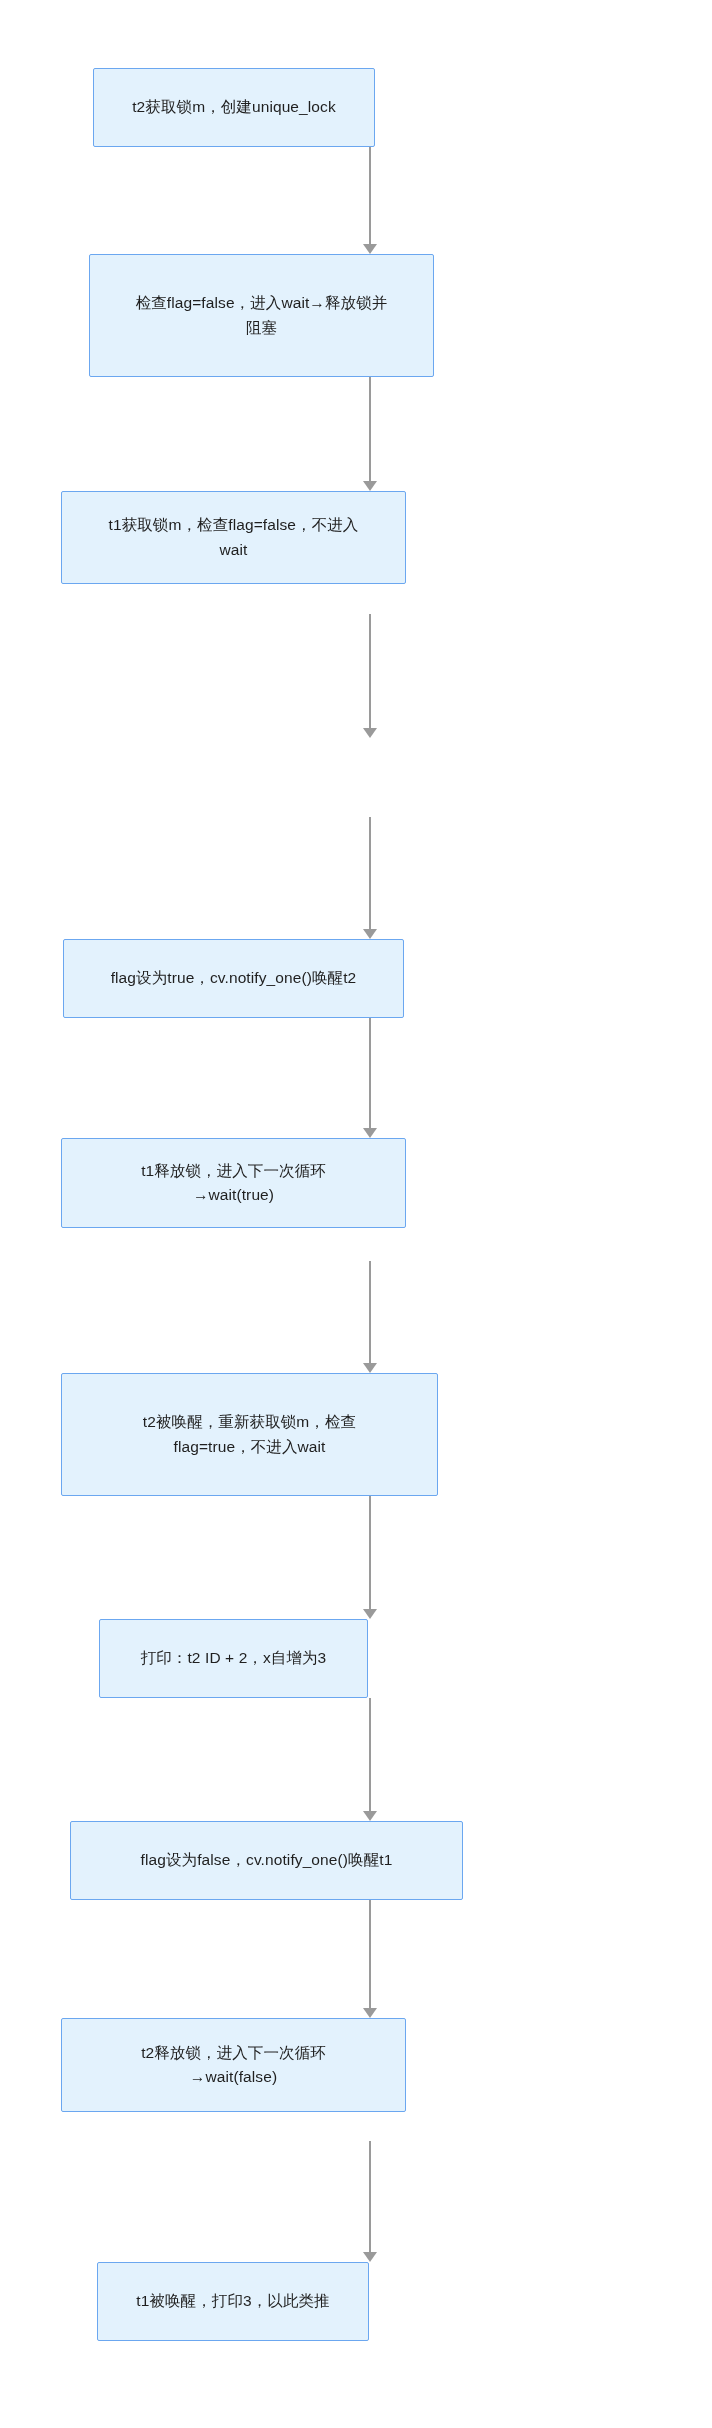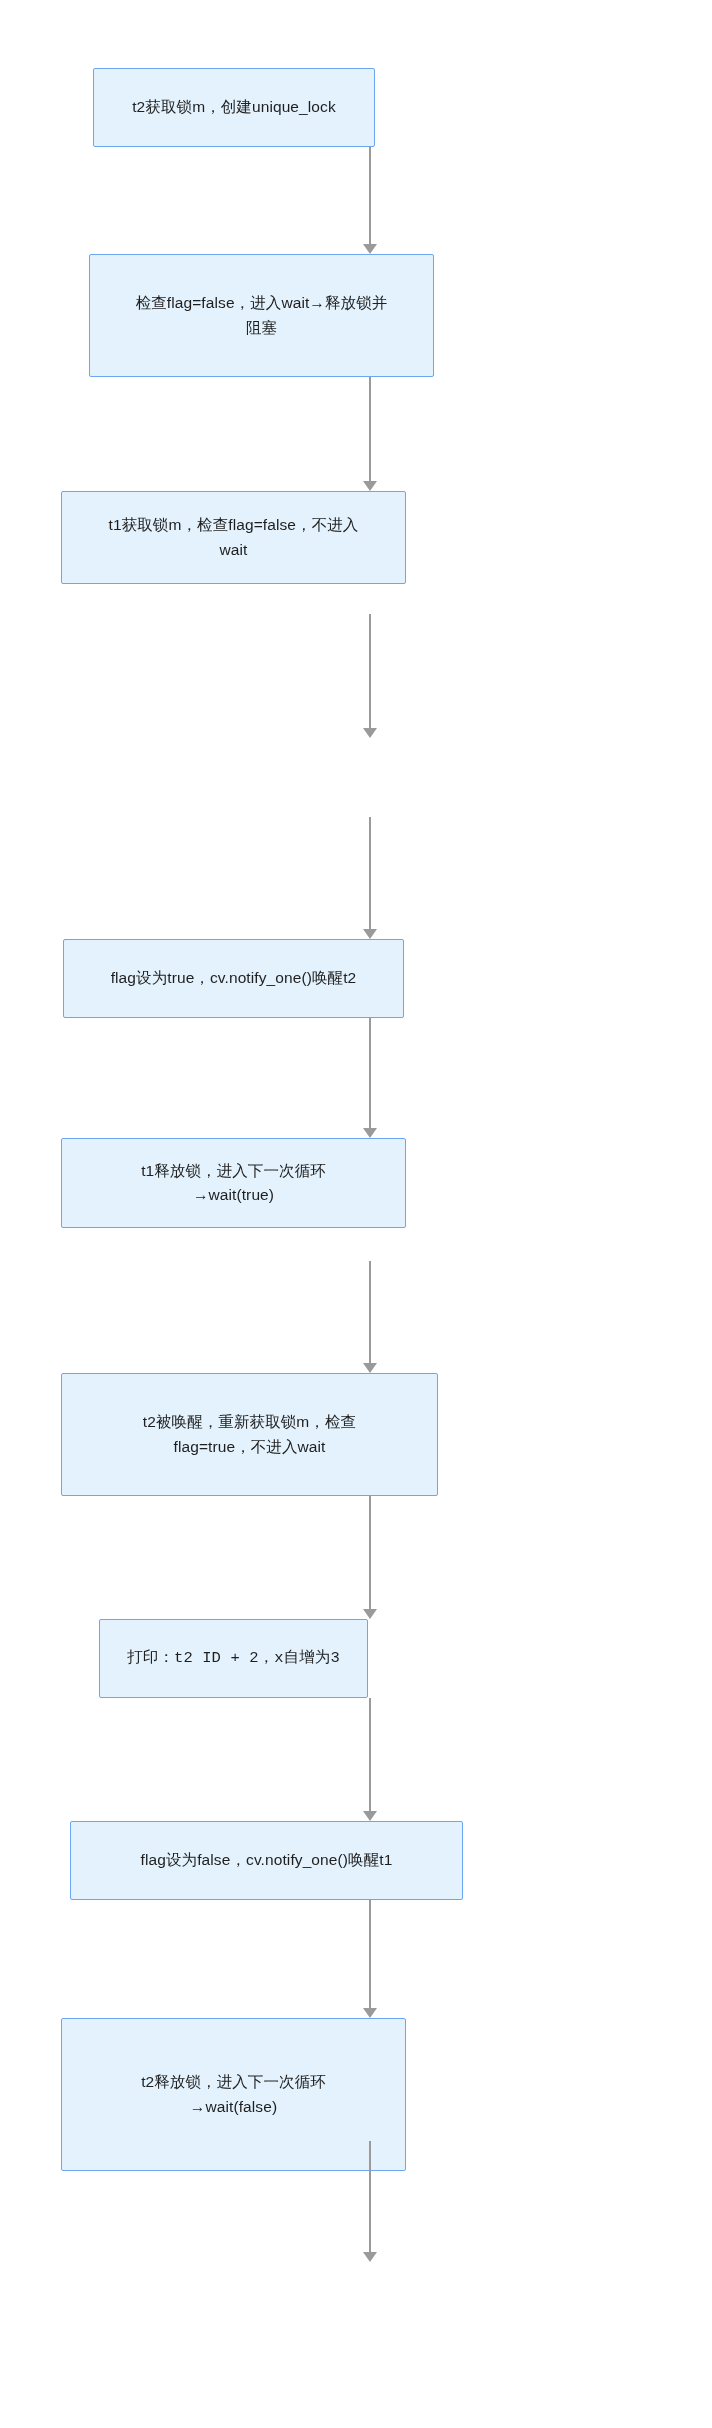--- a/index.html
+++ b/index.html
@@ -64,24 +64,25 @@
     <div class="node" style="left: 93px; top: 68px; width: 282px; height: 79px;">t2获取锁m，创建unique_lock</div>
     <div class="node" style="left: 61px; top: 254px; width: 345px; height: 123px; margin-left: 28px;">检查flag=false，进入wait→释放锁并
 阻塞</div>
     <div class="node" style="left: 61px; top: 491px; width: 345px; height: 93px;">t1获取锁m，检查flag=false，不进入
 wait</div>
     <div class="node" style="left: 63px; top: 939px; width: 341px; height: 79px;">flag设为true，cv.notify_one()唤醒t2</div>
     <div class="node" style="left: 61px; top: 1138px; width: 345px; height: 90px;">t1释放锁，进入下一次循环
 →wait(true)</div>
     <div class="node" style="left: 61px; top: 1373px; width: 377px; height: 123px;">t2被唤醒，重新获取锁m，检查
 flag=true，不进入wait</div>
-    <div class="node" style="left: 99px; top: 1619px; width: 269px; height: 79px; font-family: Liberation Mono, monospace;">打印：t2 ID + 2，x自增为3</div>
+    <div class="node" style="left: 99px; top: 1619px; width: 269px; height: 79px;">打印：t2 ID + 2，x自增为3</div>
     <div class="node" style="left: 37px; top: 1821px; width: 393px; height: 79px; margin-left: 33px;">flag设为false，cv.notify_one()唤醒t1</div>
-    <div class="node" style="left: 61px; top: 2018px; width: 345px; height: 153px;">t2释放锁，进入下一次循环
+    <div class="node" style="left: 61px; top: 2018px; width: 345px; height: 94px;">t2释放锁，进入下一次循环
 →wait(false)</div>
+    <div class="node" style="left: 97px; top: 2262px; width: 272px; height: 79px;">t1被唤醒，打印3，以此类推</div>
     <div class="connector" style="top: 147px; height: 97px;"></div>
     <div class="arrowhead" style="top: 244px;"></div>
     <div class="connector" style="top: 377px; height: 104px;"></div>
     <div class="arrowhead" style="top: 481px;"></div>
     <div class="connector" style="top: 614px; height: 114px;"></div>
     <div class="arrowhead" style="top: 728px;"></div>
     <div class="connector" style="top: 817px; height: 112px;"></div>
     <div class="arrowhead" style="top: 929px;"></div>
     <div class="connector" style="top: 1018px; height: 110px;"></div>
     <div class="arrowhead" style="top: 1128px;"></div>

